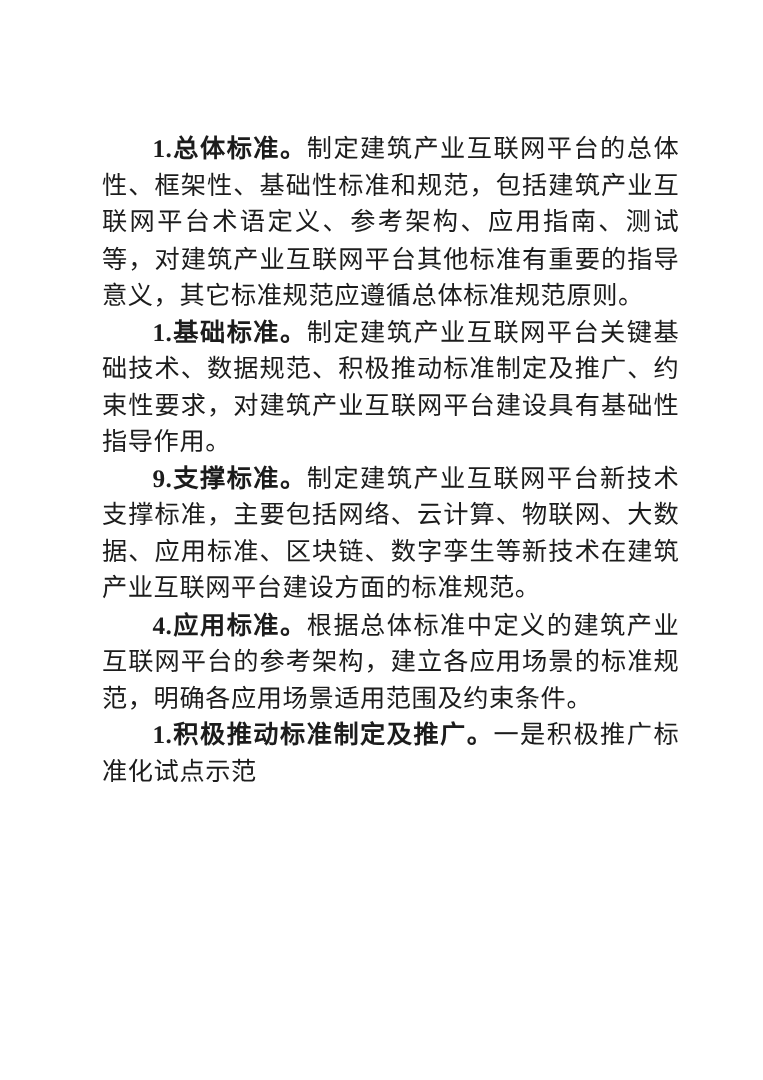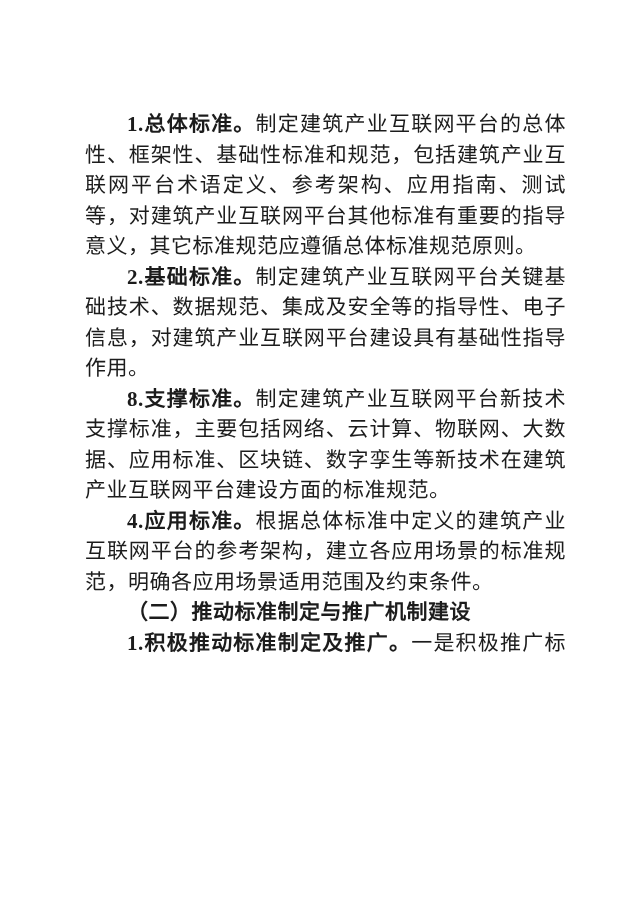--- a/index.html
+++ b/index.html
@@ -48,20 +48,19 @@
     color: #6d28d9;
     letter-spacing: 1px;
   }
 </style>
 </head>
 <body>
 
 <div class="page">
   <div class="content">
       <p class="para body"><span class="lead">1.总体标准。</span><span>制定建筑产业互联网平台的总体性、框架性、基础性标准和规范，包括建筑产业互联网平台术语定义、参考架构、应用指南、测试等，对建筑产业互联网平台其他标准有重要的指导意义，其它标准规范应遵循总体标准规范原则。</span></p>
-      <p class="para body"><span class="lead">2.基础标准。</span><span>制定建筑产业互联网平台关键基础技术、数据规范、集成及安全等的指导性、电子信息，对建筑产业互联网平台建设具有基础性指导作用。</span></p>
-      <p class="para body"><span class="lead">8.支撑标准。</span><span>制定建筑产业互联网平台新技术支撑标准，主要包括网络、云计算、物联网、大数据、应用标准、区块链、数字孪生等新技术在建筑产业互联网平台建设方面的标准规范。</span></p>
+      <p class="para body"><span class="lead">1.基础标准。</span><span>制定建筑产业互联网平台关键基础技术、数据规范、积极推动标准制定及推广、约束性要求，对建筑产业互联网平台建设具有基础性指导作用。</span></p>
+      <p class="para body"><span class="lead">9.支撑标准。</span><span>制定建筑产业互联网平台新技术支撑标准，主要包括网络、云计算、物联网、大数据、应用标准、区块链、数字孪生等新技术在建筑产业互联网平台建设方面的标准规范。</span></p>
       <p class="para body"><span class="lead">4.应用标准。</span><span>根据总体标准中定义的建筑产业互联网平台的参考架构，建立各应用场景的标准规范，明确各应用场景适用范围及约束条件。</span></p>
-      <p class="para heading"><span class="lead">（二）推动标准制定与推广机制建设</span></p>
       <p class="para body"><span class="lead">1.积极推动标准制定及推广。</span><span>一是积极推广标准化试点示范</span></p>
     </div>
   <div class="footer">16</div>
 </div>
 
 </body></html>

